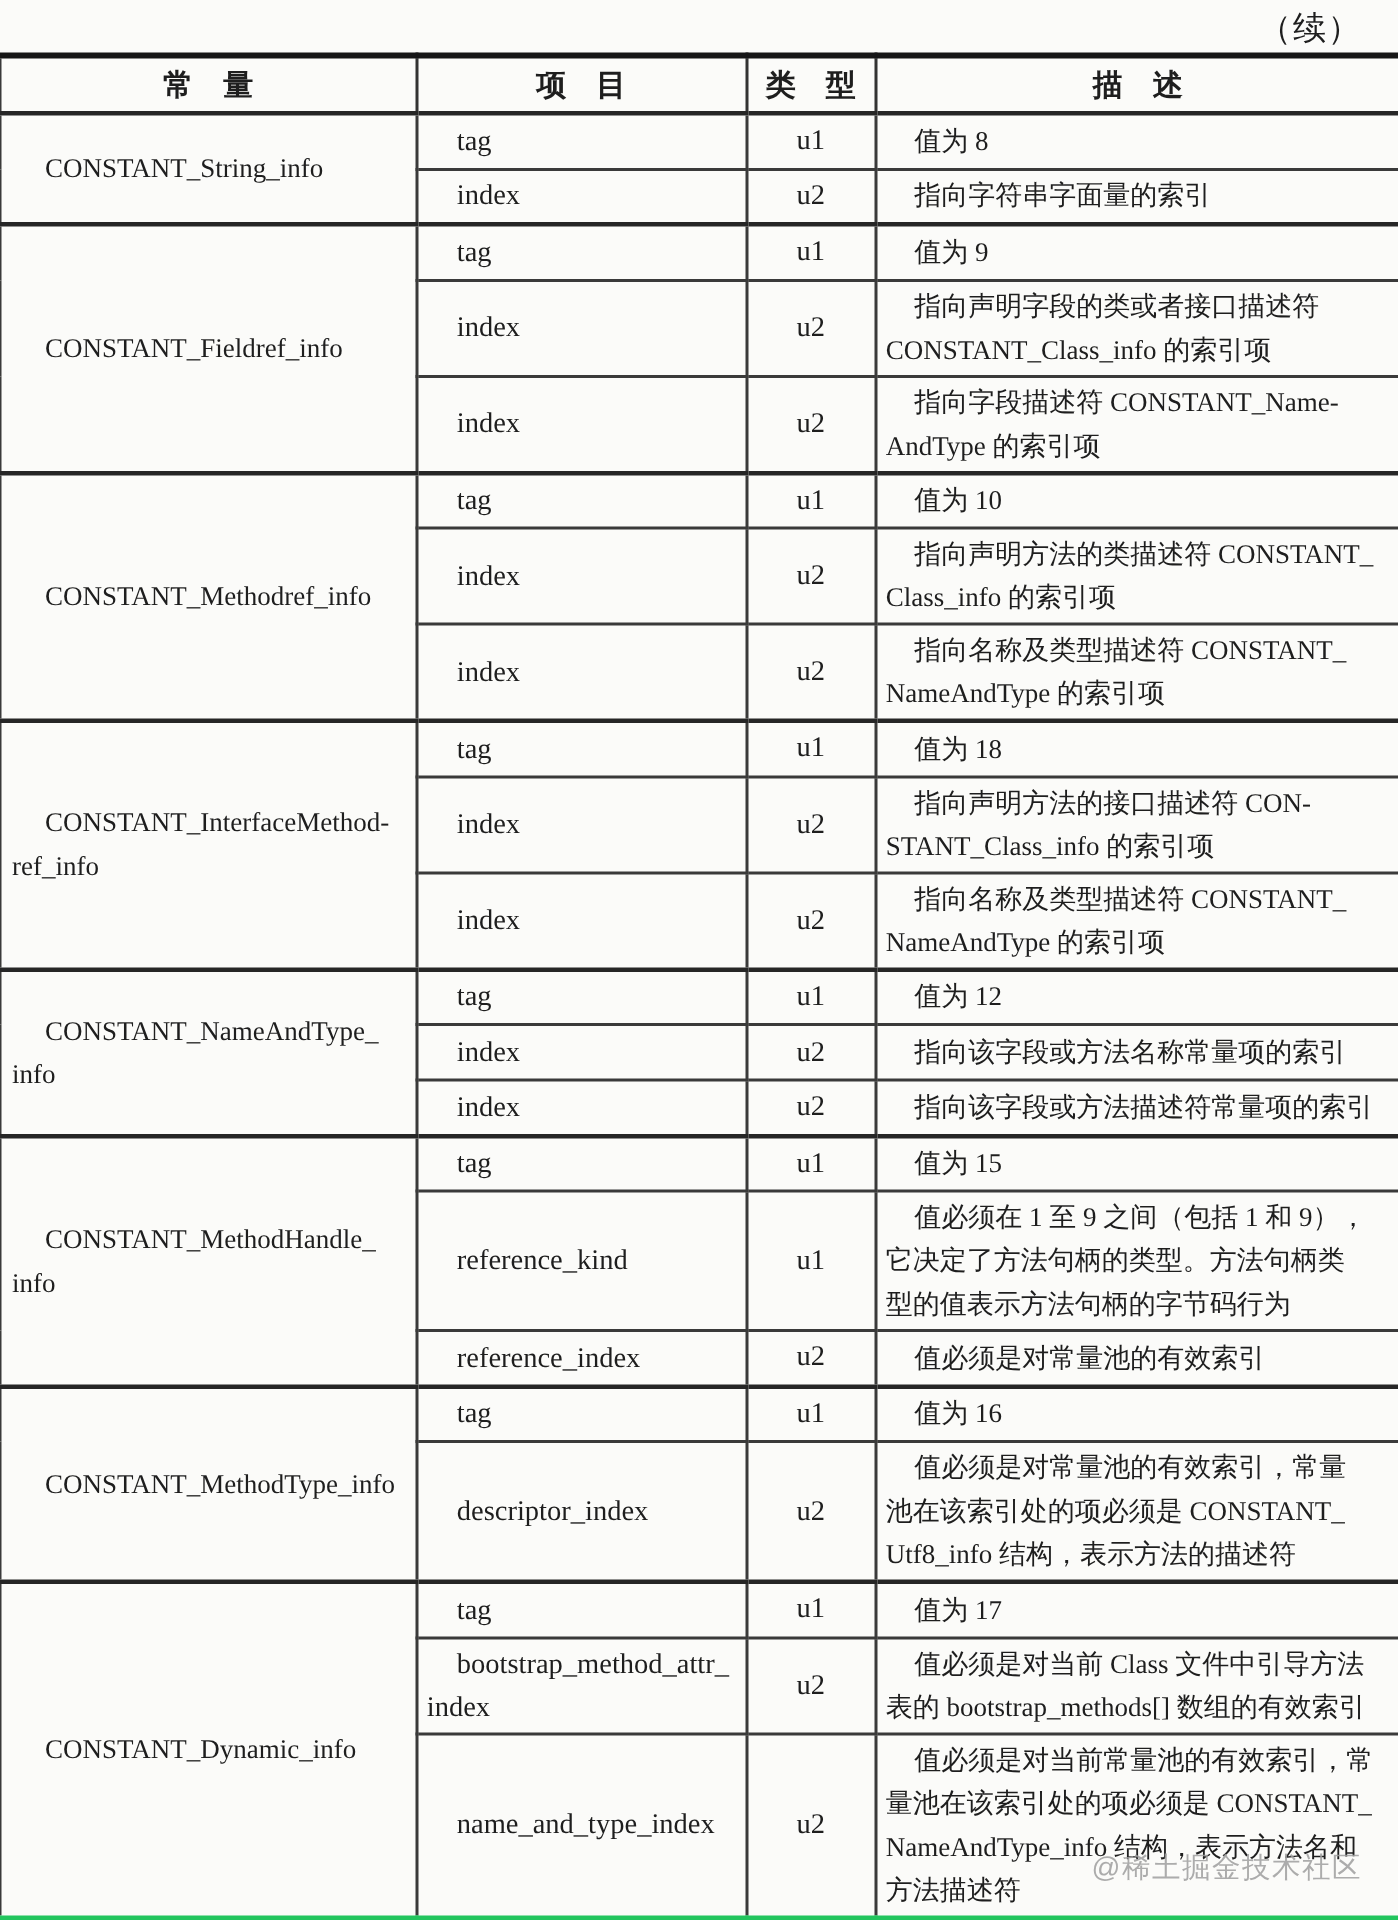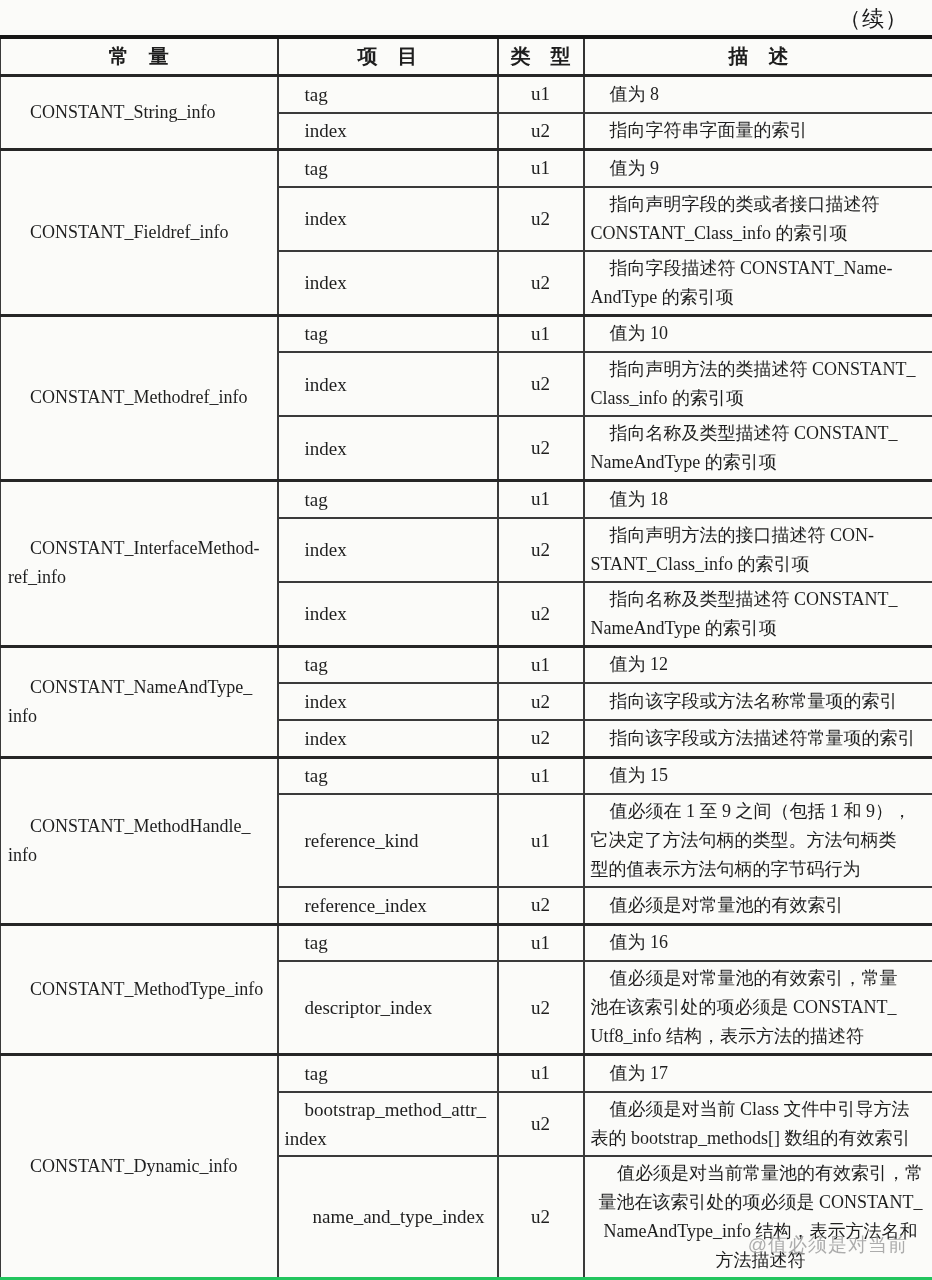--- a/index.html
+++ b/index.html
@@ -38,21 +38,21 @@
     vertical-align:middle;
     box-sizing:border-box;
     overflow:hidden;
   }
   th:first-child,td:first-child{border-left:none;}
   th:last-child,td:last-child{border-right:none;}
   tr.gs>td{border-top-width:3px;border-top-color:#262626;}
   tr.h1>td{height:37px;}
   tr.h2>td{height:64px;}
   tr.h3>td{height:91px;}
-  tr.h4>td{height:117px;text-align:center;}
+  tr.h4>td{height:117px;}
   td.c1{
     font-size:18px;line-height:29px;
     padding:2px 4px 2px 7px;text-indent:22px;
     white-space:pre-line;
   }
   td.c2{
     font-size:19px;line-height:29px;
     padding:2px 4px 2px 6px;text-indent:20px;
     white-space:pre-line;
   }
@@ -236,15 +236,15 @@
         <td class="c3">u2</td>
         <td class="c4">值必须是对当前常量池的有效索引，常
 量池在该索引处的项必须是 CONSTANT_
 NameAndType_info 结构，表示方法名和
 方法描述符</td>
       </tr>
 
     </tbody>
   </table>
 
-  <div class="wm">@值必须是对当前</div>
+  <div class="wm">@稀土掘金技术社区</div>
 
 </div>
 
 </body></html>

